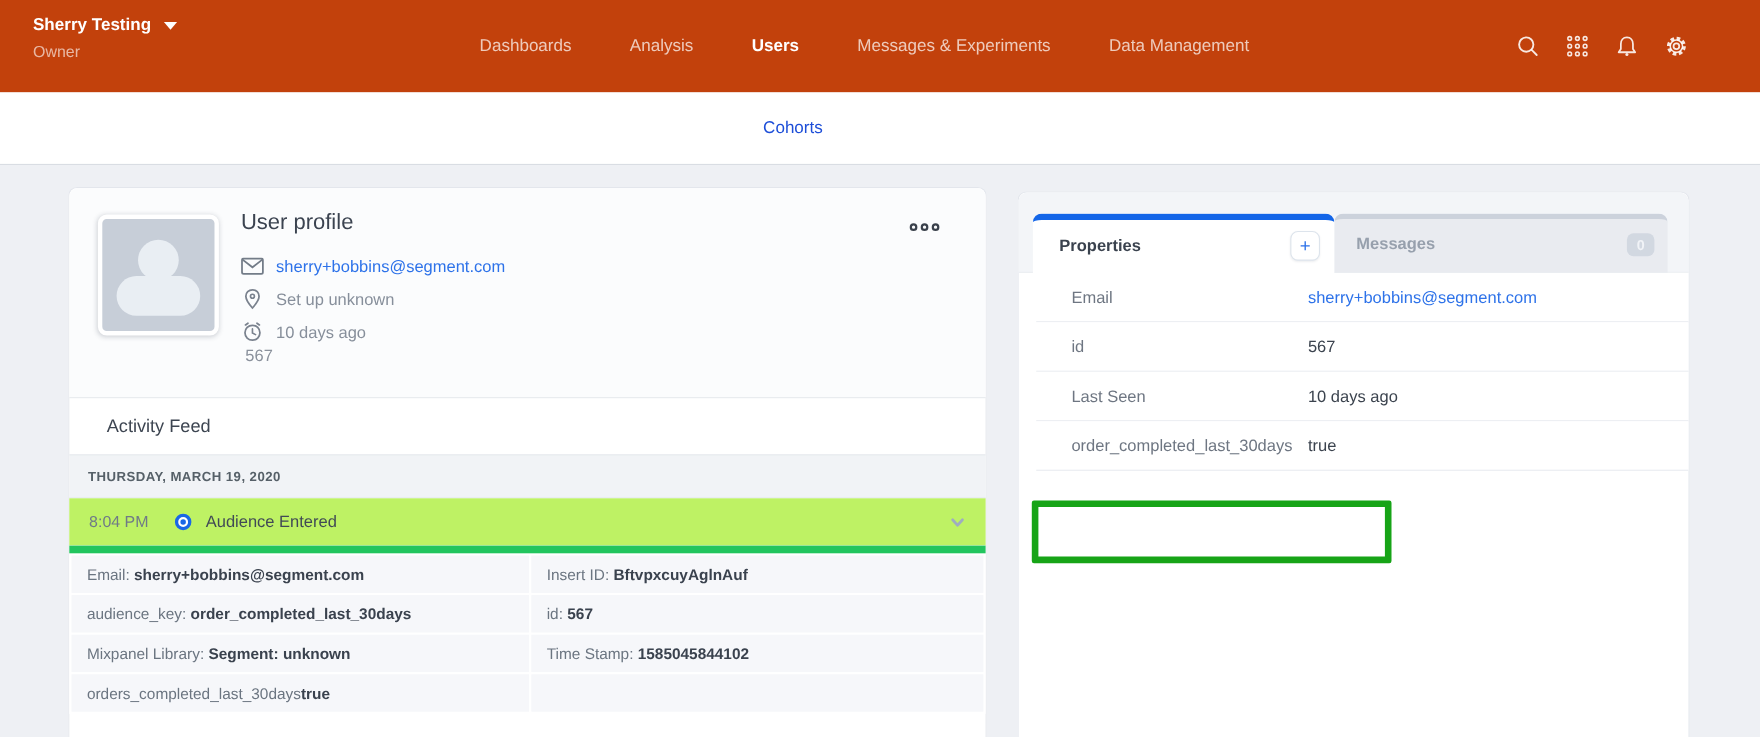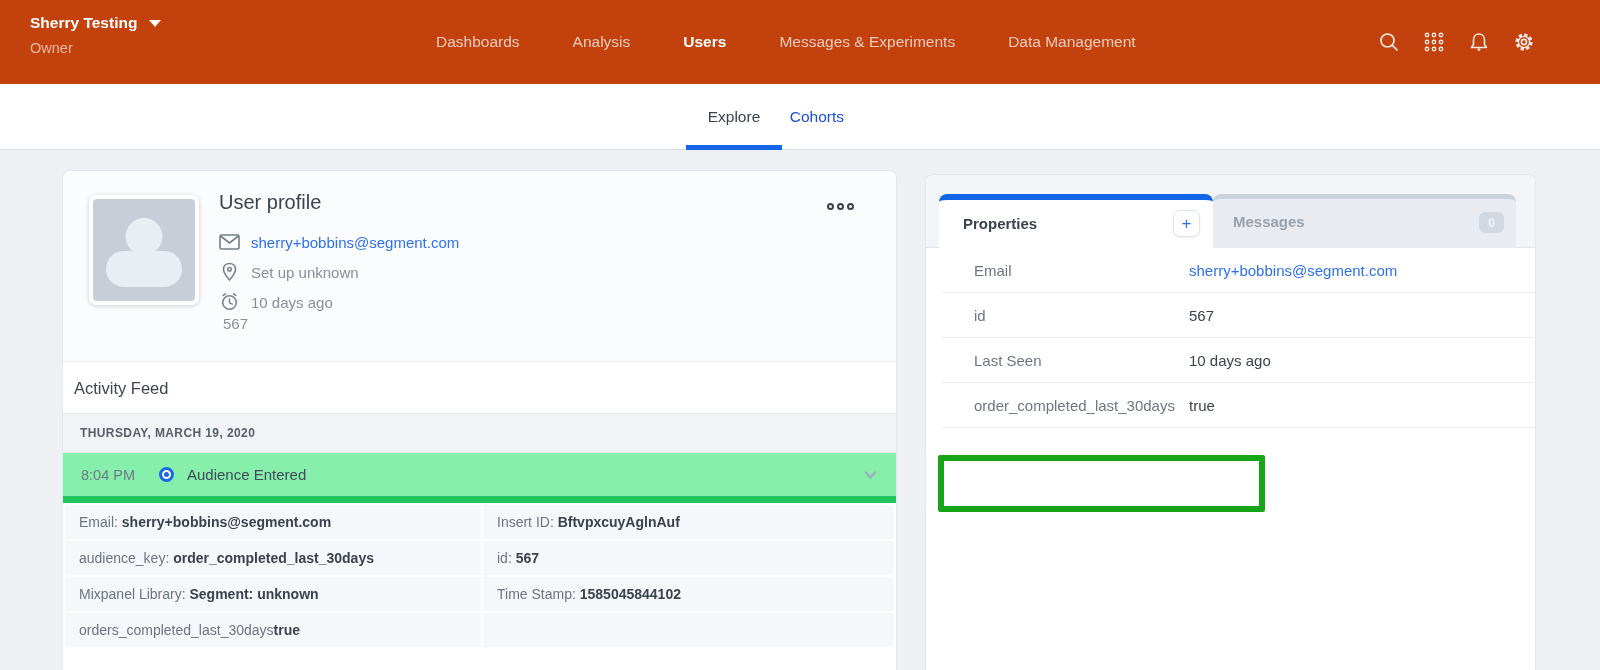--- a/index.html
+++ b/index.html
@@ -40,23 +40,23 @@
   .profile-title { position:absolute; left:156px; top:20px; font-size:20px; color:#3b4350; font-weight:400; }
   .info-rows { position:absolute; left:156px; top:56px; }
   .info-row { display:flex; align-items:center; height:30px; gap:11px; }
   .info-row .txt { font-size:15px; color:#878f9b; }
   .info-row a.txt { color:#2d72e9; text-decoration:none; cursor:pointer; }
   .profile-id { position:absolute; left:160px; top:144px; font-size:15px; color:#8a919c; }
   .more-menu { position:absolute; right:38px; top:28px; display:flex; gap:3px; cursor:pointer; padding:4px; }
   .more-menu i { width:7px; height:7px; border:2px solid #3a414c; border-radius:50%; display:block; }
 
   
-  .activity-title-row { height:52px; border-top:1px solid #e7eaee; line-height:52px; padding-left:11px; font-size:16.5px; color:#3d4551; }
+  .activity-title-row { height:52px; border-top:1px solid #e7eaee; line-height:52px; padding-left:34px; font-size:16.5px; color:#3d4551; }
   .date-band { height:40px; background:#f1f3f6; border-top:1px solid #e7eaee; border-bottom:1px solid #e7eaee; line-height:38px; padding-left:17px; font-size:12px; font-weight:bold; letter-spacing:.4px; color:#566068; }
-  .event-row { height:43px; display:flex; align-items:center; padding:0 18px; cursor:pointer; background:#86efac; }
+  .event-row { height:43px; display:flex; align-items:center; padding:0 18px; cursor:pointer; background:#bef264; }
   .event-time { font-size:14.5px; color:#6f7a87; width:62px; }
   .event-dot { margin-left:16px; width:15px; height:15px; border:3.5px solid #1a67e6; border-radius:50%; background:#ffffff; display:flex; align-items:center; justify-content:center; }
   .event-dot i { width:5px; height:5px; border-radius:50%; background:#1a67e6; display:block; }
   .event-name { margin-left:13px; font-size:15px; color:#414a56; }
   .event-chevron { margin-left:auto; display:flex; }
 
   .detail-grid { border-top:7px solid #22c55e; background:#ffffff; padding:2px; display:grid; grid-template-columns:416px 1fr; gap:2px; }
   .cell { background:#f6f7fa; height:34px; line-height:34px; padding-left:14px; font-size:14px; color:#6b7581; white-space:pre; overflow:hidden; }
   .cell b { color:#3a424e; font-weight:bold; }
 
@@ -130,24 +130,20 @@
           <circle cx="11" cy="11" r="7" fill="none" stroke="rgba(255,255,255,.88)" stroke-width="3.2" stroke-dasharray="3.2 2.3"></circle>
           <circle cx="11" cy="11" r="5.6" fill="none" stroke="rgba(255,255,255,.88)" stroke-width="1.4"></circle>
           <circle cx="11" cy="11" r="2.6" fill="none" stroke="rgba(255,255,255,.88)" stroke-width="1.6"></circle>
         </svg>
     </span>
   </div>
 </header>
 
 <div class="subnav">
   <div class="subtabs">
-    <div class="subtab explore">
-      <span>Explore</span>
-      <div class="underline"></div>
-    </div>
     <div class="subtab cohorts">
       <span>Cohorts</span>
     </div>
   </div>
 </div>
 
 <section class="card profile-card">
 
   <div class="profile-header">
     <div class="avatar">

